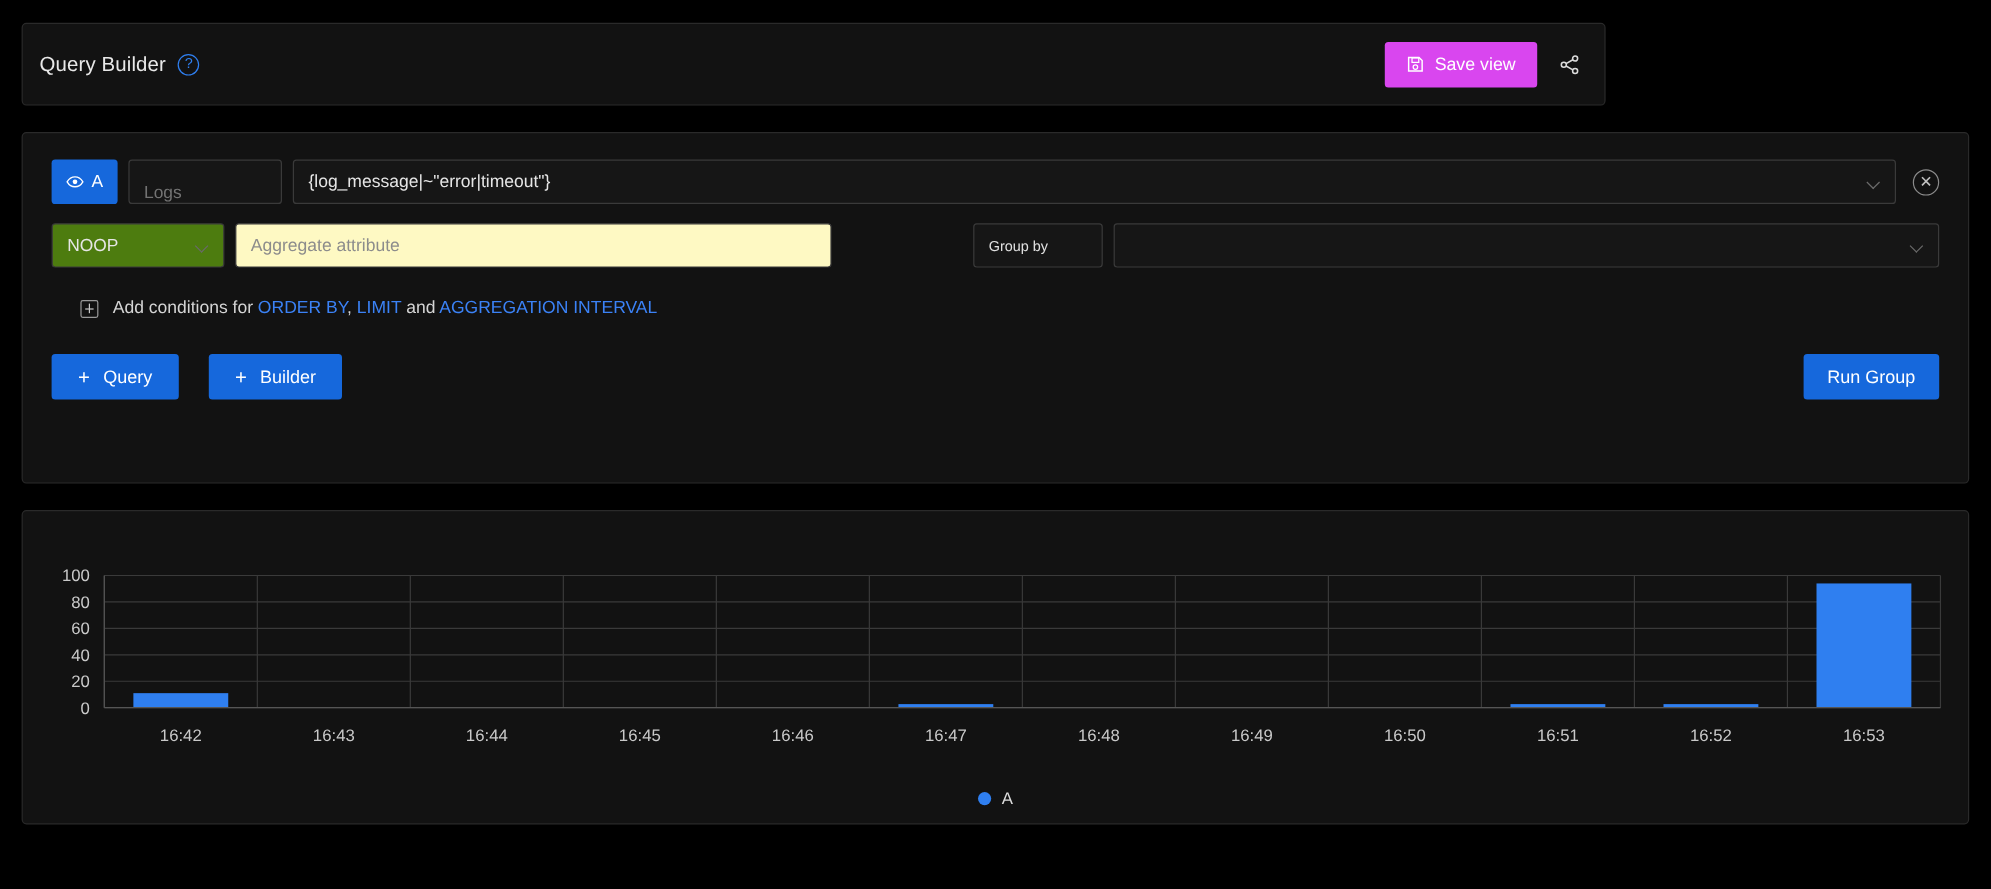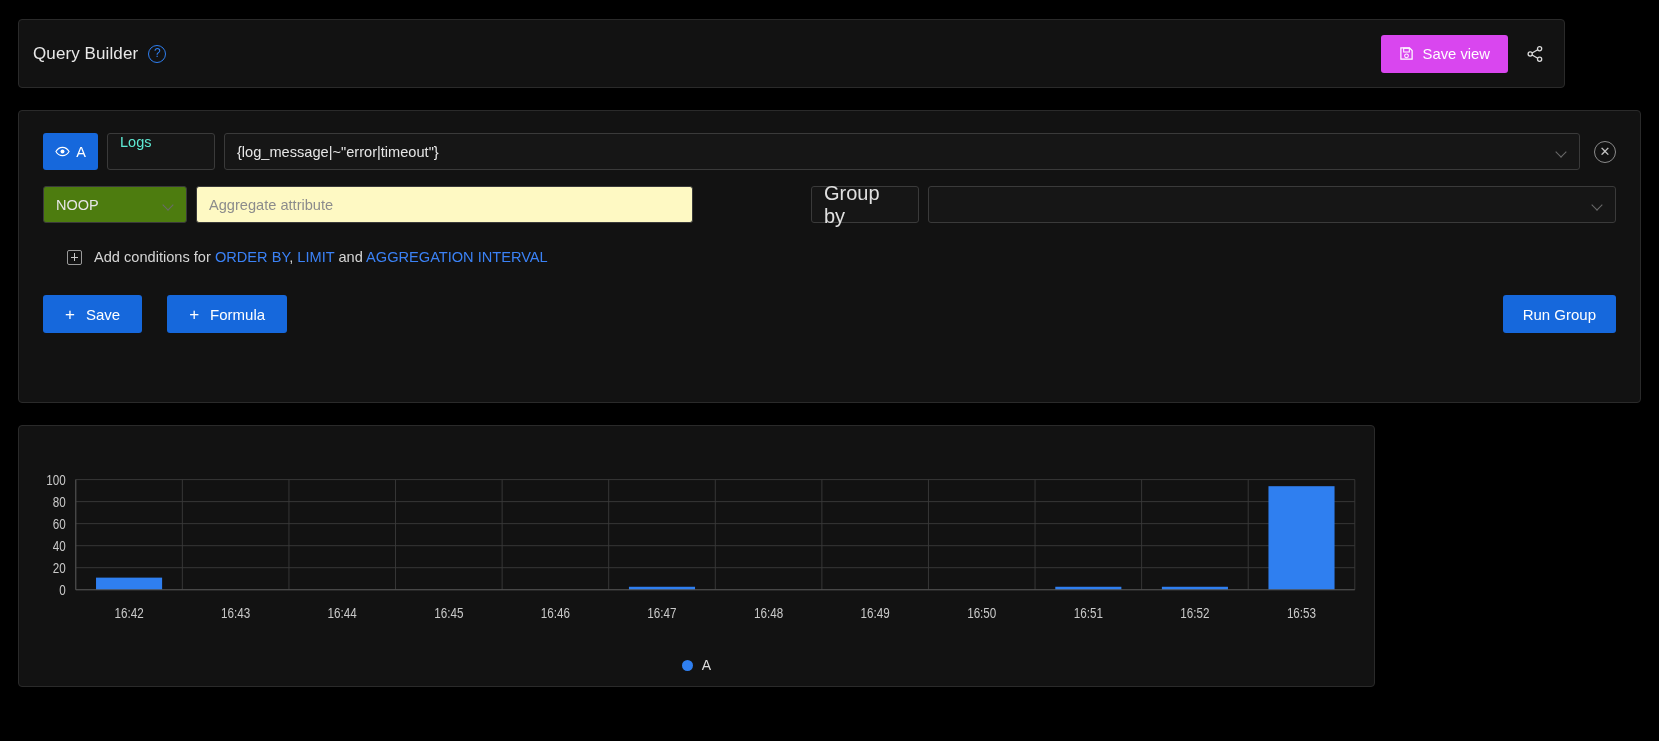--- a/index.html
+++ b/index.html
@@ -13,21 +13,21 @@
 
   
   .panel {
     background: #121212;
     border: 1px solid #2a2a2a;
     border-radius: 4px;
   }
   .header-panel {
     position: absolute;
     left: 18px; top: 19px;
-    width: 1547px; height: 69px;
+    width: 1320px; height: 69px;
     display: flex; align-items: center;
     padding: 0 18px 0 14px;
   }
   .header-title-wrap { display: flex; align-items: center; gap: 10px; }
   .header-title {
     color: #e8e8e8; font-size: 17px; letter-spacing: .1px;
   }
   .help-icon {
     width: 18px; height: 18px; border-radius: 50%;
     border: 1.6px solid #2f7ff0; color: #2f7ff0;
@@ -78,25 +78,25 @@
   }
   .row1 { display: flex; align-items: center; gap: 0; }
   .badge-a {
     width: 55px; height: 37px; background: #1668dc; border-radius: 3px;
     display: flex; align-items: center; justify-content: center; gap: 6px;
     color: #fff; font-size: 14.5px; cursor: pointer;
   }
   .eye-icon { width: 15px; height: 15px; display: block; }
   .src-box {
     margin-left: 9px;
-    width: 108px; height: 37px;
+    width: 128px; height: 37px;
     border: 1px solid #3a3a3a; border-radius: 3px;
     background: #161616;
-    display: flex; align-items: flex-start; padding: 0 12px;
-    color: #5eead4; font-size: 14.5px;
+    display: flex; align-items: flex-end; padding: 0 12px;
+    color: #737373; font-size: 14.5px;
   }
   .query-box {
     margin-left: 9px;
     flex: 1; height: 37px;
     border: 1px solid #3a3a3a; border-radius: 3px;
     background: #161616;
     display: flex; align-items: center; padding: 0 12px;
     color: #e6e6e6; font-size: 14.6px;
     position: relative;
   }
@@ -126,21 +126,21 @@
     background: #fef9c3;
     display: flex; align-items: center; padding: 0 12px;
     color: #8c8c8c; font-size: 14.6px;
   }
   .groupby-label {
     margin-left: 118px;
     width: 108px; height: 37px;
     border: 1px solid #3a3a3a; border-radius: 3px;
     background: #161616;
     display: flex; align-items: center; padding: 0 12px;
-    color: #e0e0e0; font-size: 20px;
+    color: #e0e0e0; font-size: 12px;
   }
   .groupby-box {
     margin-left: 9px;
     flex: 1; height: 37px;
     border: 1px solid #3a3a3a; border-radius: 3px;
     background: #161616;
     display: flex; align-items: center; padding: 0 12px;
     color: #8c8c8c; font-size: 14.5px;
   }
   .groupby-box .chev-r { margin-left: auto; color: #6a6a6a; }
@@ -171,21 +171,21 @@
     margin-left: auto;
     height: 38px; background: #1668dc; color: #fff;
     border: none; border-radius: 3px; padding: 0 20px;
     font-size: 15px; cursor: pointer; font-family: "Liberation Sans", sans-serif;
   }
 
   
   .chart-panel {
     position: absolute;
     left: 18px; top: 425px;
-    width: 1357px; height: 262px;
+    width: 1623px; height: 262px;
   }
   .chart-area {
     position: absolute; left: 0; top: 0; width: 100%; height: 100%;
   }
   .legend {
     position: absolute; left: 0; right: 0; bottom: 13px;
     display: flex; align-items: center; justify-content: center; gap: 9px;
   }
   .legend-dot {
     width: 11px; height: 11px; border-radius: 50%; background: #2f7ff0;
@@ -275,25 +275,25 @@
         <span class="lk">ORDER BY</span><span>,</span>
         <span class="lk">LIMIT</span>
         <span>and</span>
         <span class="lk">AGGREGATION INTERVAL</span>
       </span>
     </div>
 
     <div class="row4">
       <button class="btn-add" style="margin-right:25px;">
         <span class="p">+</span>
-        <span>Save</span>
+        <span>Query</span>
       </button>
       <button class="btn-add">
         <span class="p">+</span>
-        <span>Formula</span>
+        <span>Builder</span>
       </button>
       <button class="btn-run">Run Group</button>
     </div>
   </div>
 
   <div class="panel chart-panel">
     <svg class="chart-area" id="chart-svg" viewBox="0 0 1623 262" preserveAspectRatio="none">
         <line x1="68" y1="54" x2="1600" y2="54" stroke="#3a3a3a" stroke-width="1"></line>
         <text x="56" y="59" fill="#c9c9c9" font-size="14" text-anchor="end" font-family="&quot;Liberation Sans&quot;, sans-serif">100</text>
         <line x1="68" y1="76.19999999999999" x2="1600" y2="76.19999999999999" stroke="#3a3a3a" stroke-width="1"></line>

